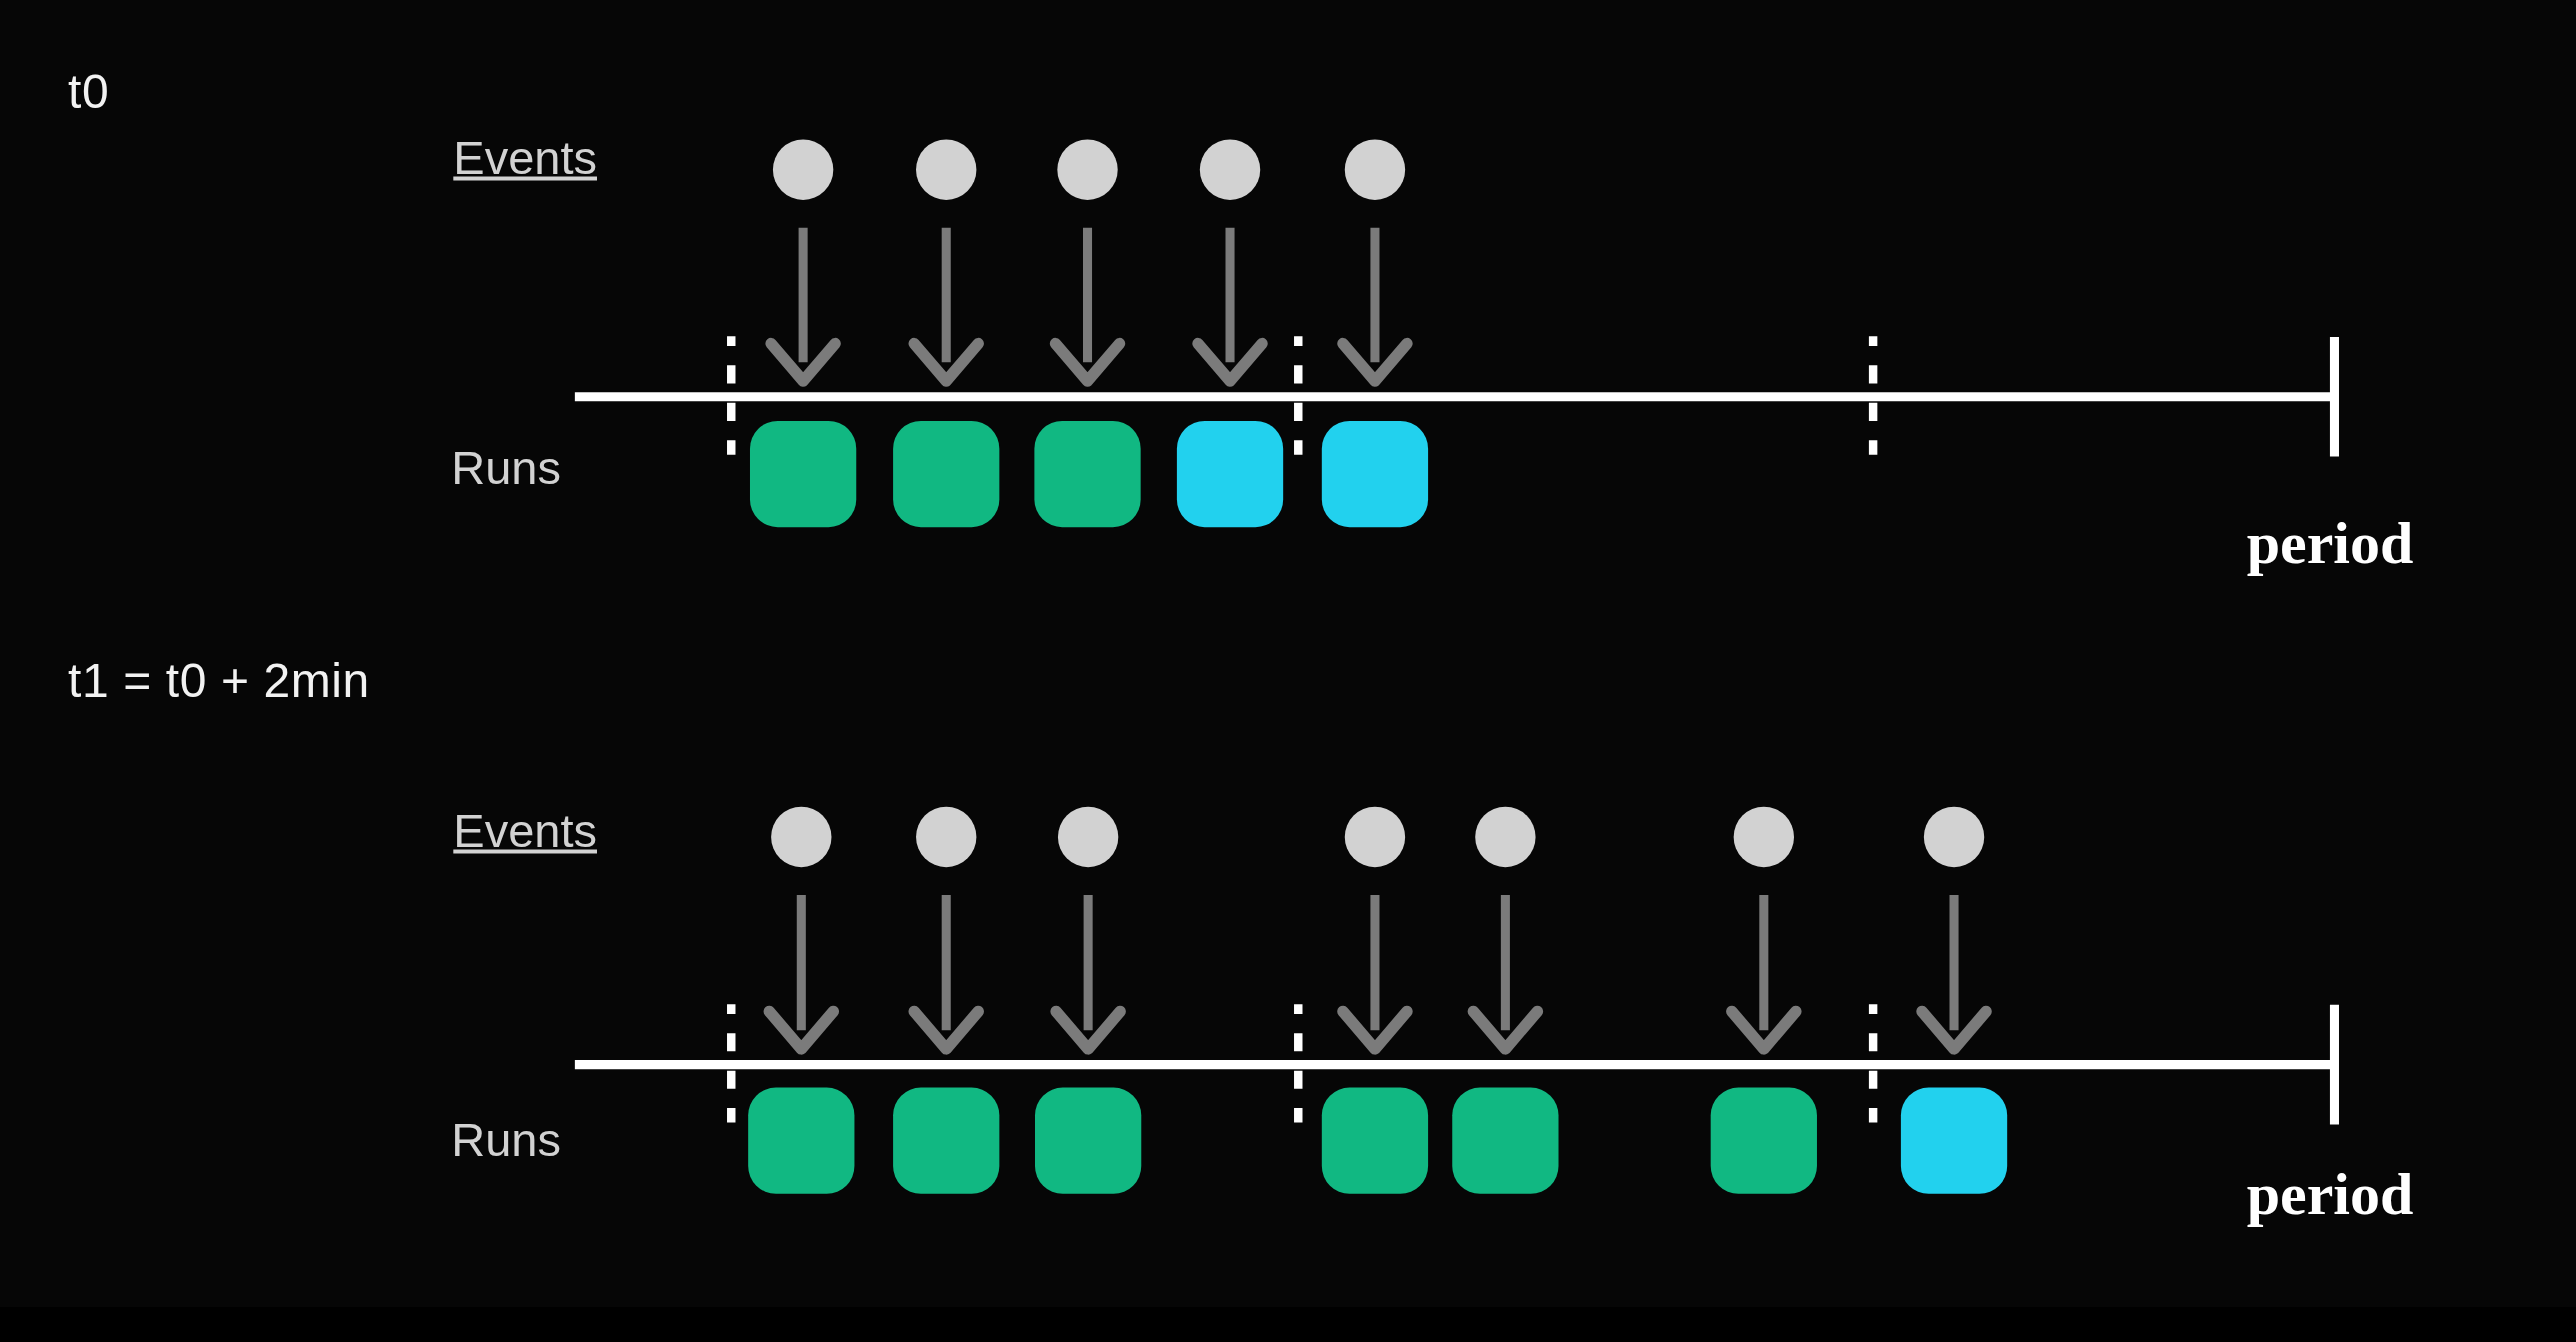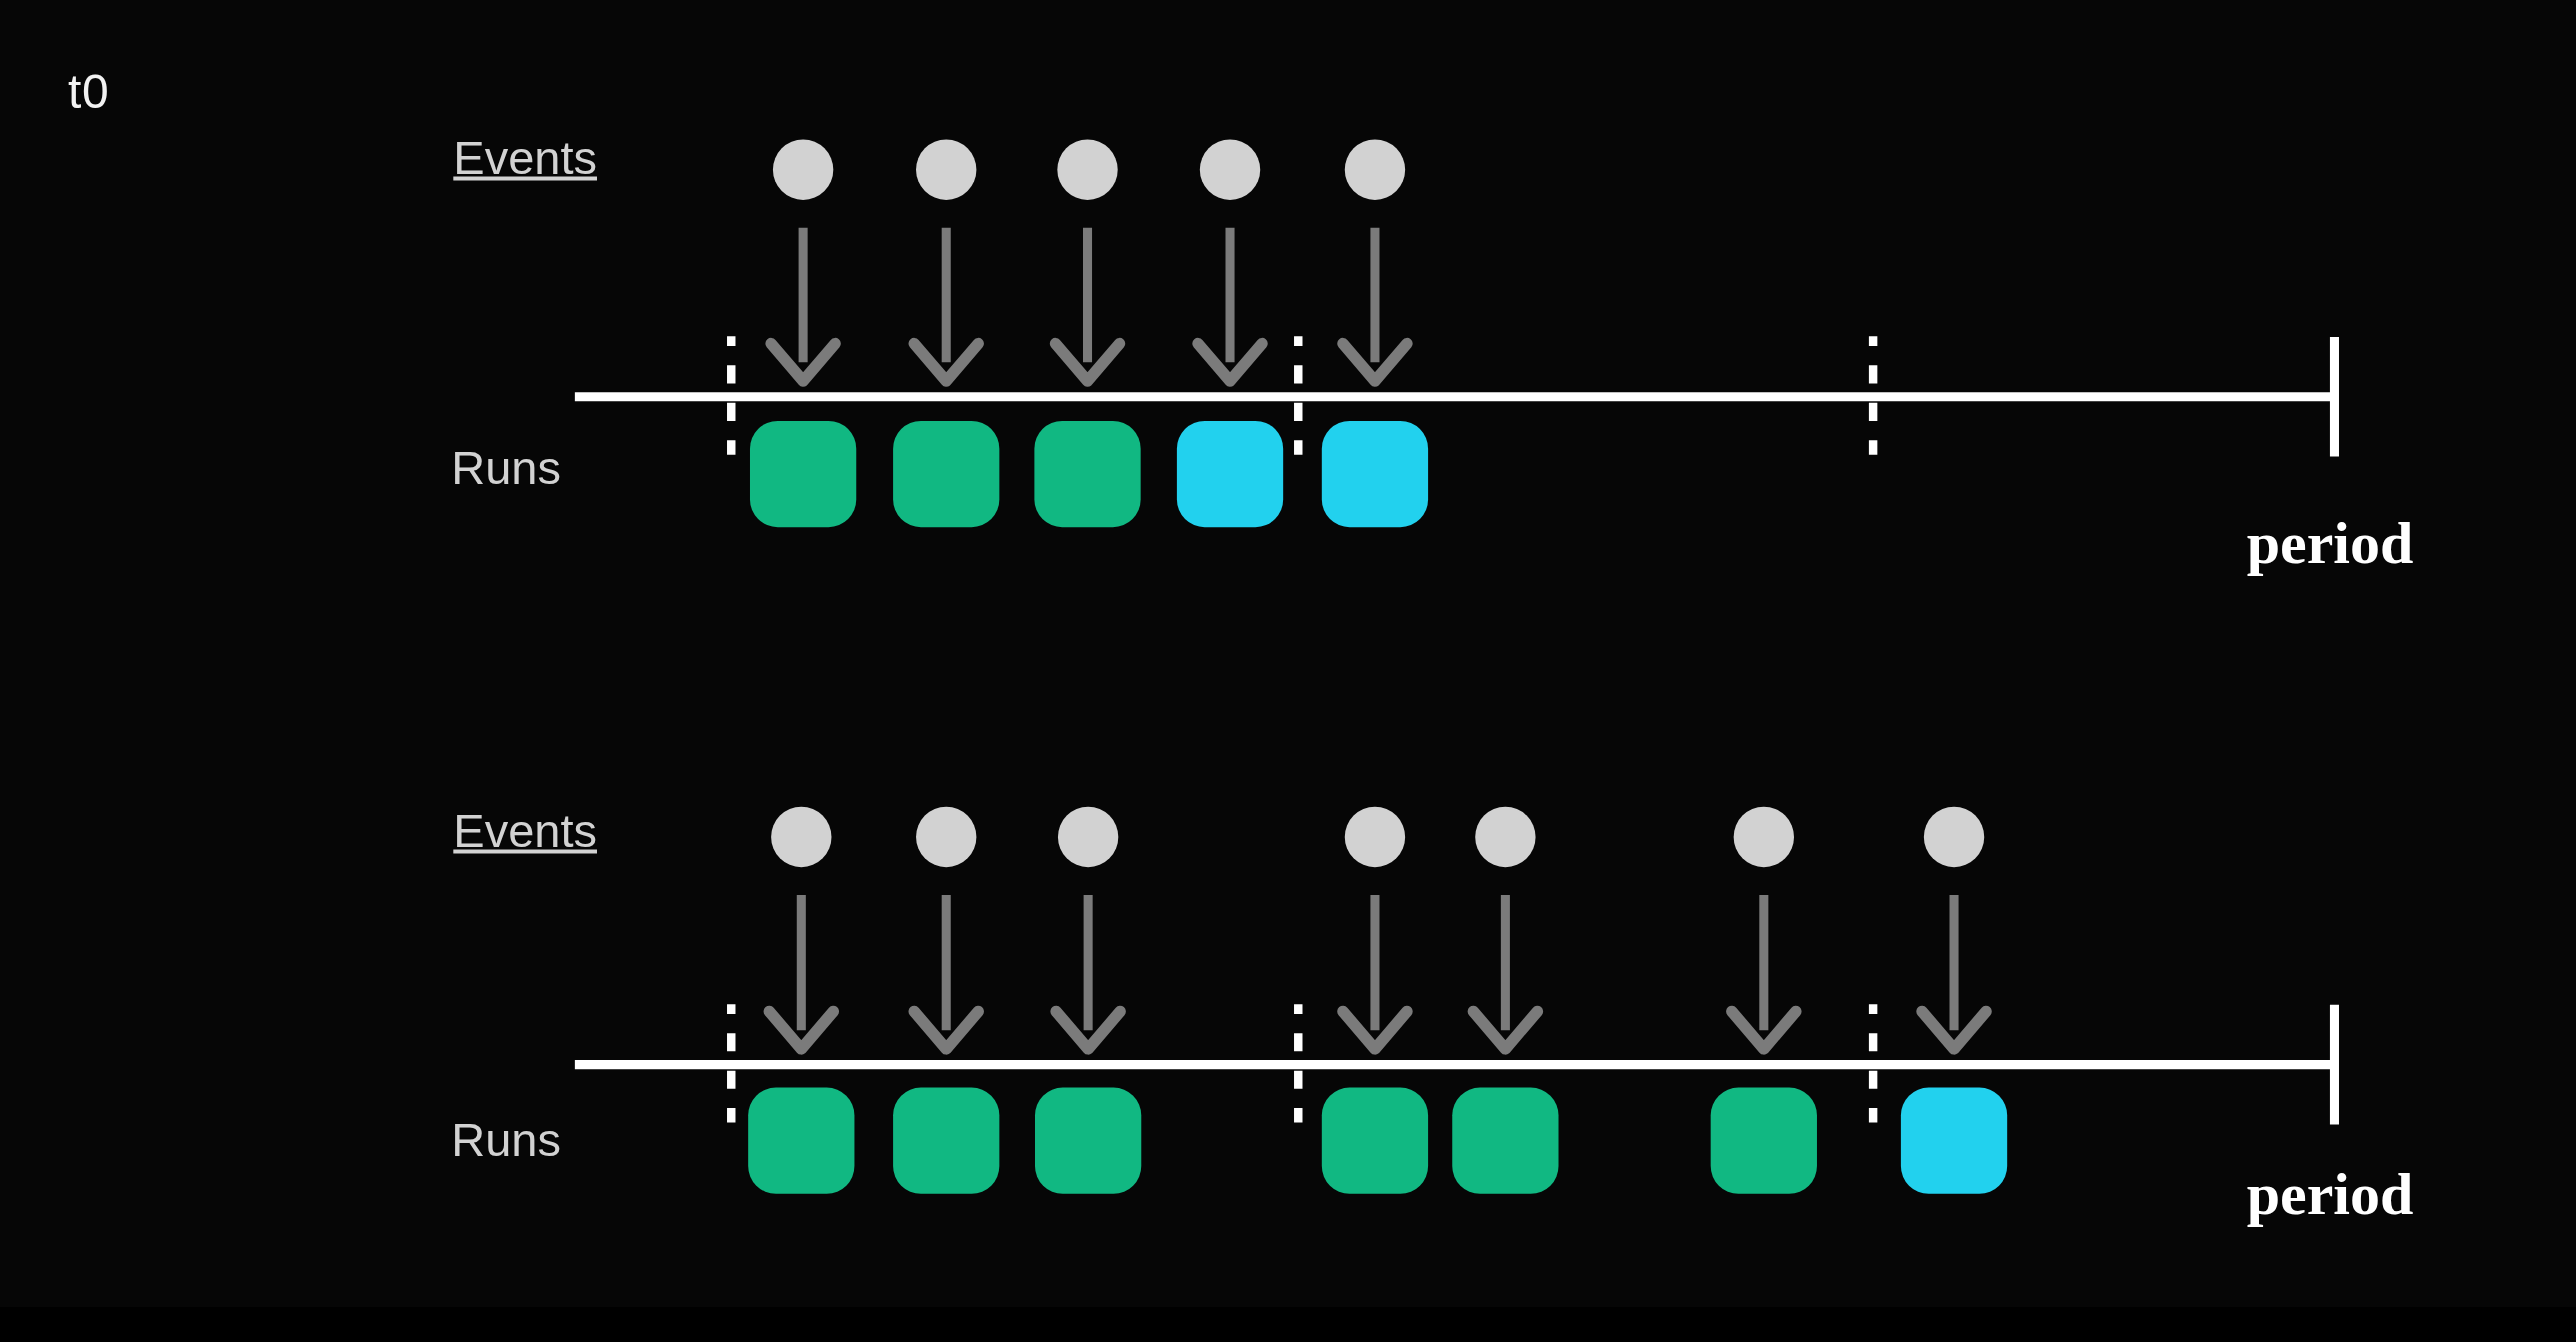--- a/index.html
+++ b/index.html
@@ -150,17 +150,18 @@
         </g>
         <circle cx="3236" cy="1386" r="50" fill="#d2d2d2"></circle>
       </g>
     </svg>
 
   <div class="label title s1">t0</div>
   <div class="label events-label s1">Events</div>
   <div class="label runs-label s1">Runs</div>
   <div class="label period-label s1">period</div>
 
+  <div class="label title s2">t1 = t0 + 2min</div>
   <div class="label events-label s2">Events</div>
   <div class="label runs-label s2">Runs</div>
   <div class="label period-label s2">period</div>
 </div>
 
 
 </body></html>

